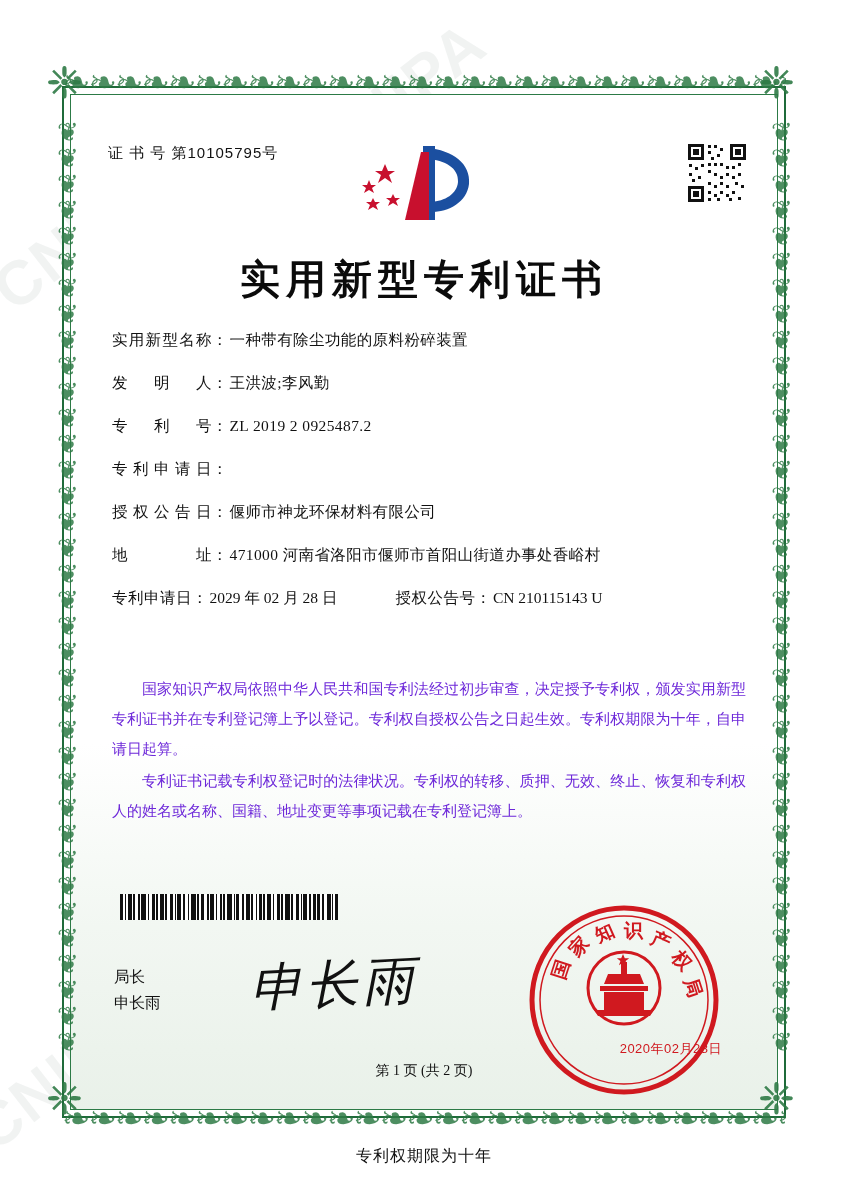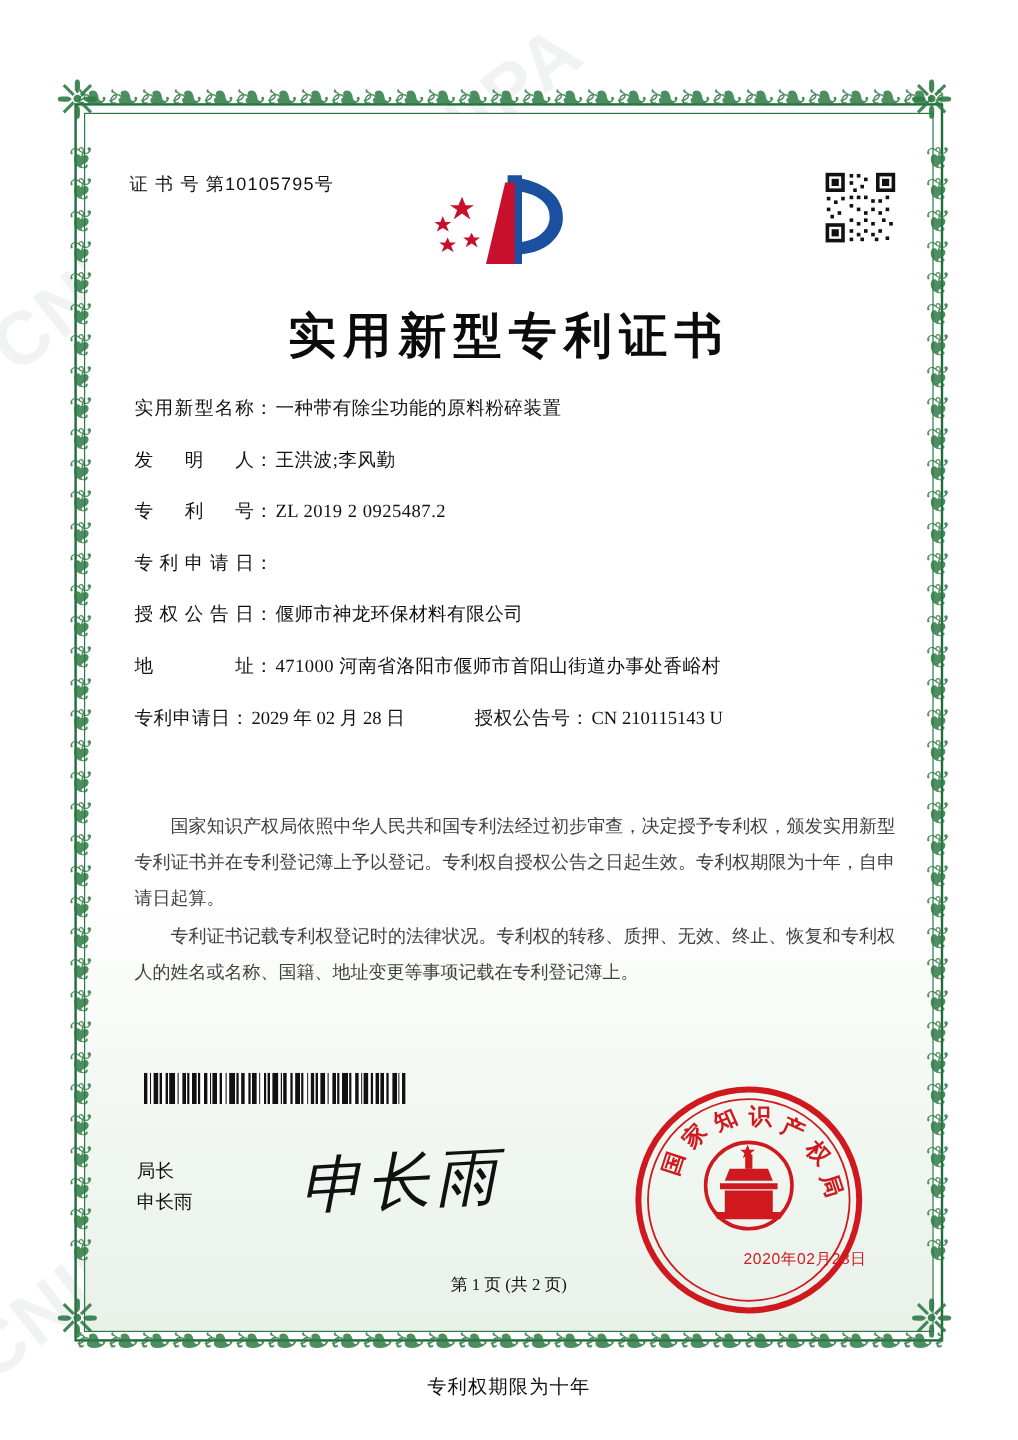--- a/index.html
+++ b/index.html
@@ -202,21 +202,21 @@
   .grant-right-label { flex: 0 0 auto; margin-left: 58px; letter-spacing: 0.5px; }
   .grant-right-value { flex: 0 0 auto; margin-left: 2px; }
 
   .paragraphs {
     position: absolute;
     left: 42px;
     top: 580px;
     width: 634px;
     font-size: 15px;
     line-height: 30px;
-    color: #404040;
+    color: #6d28d9;
     text-align: justify;
   }
   .paragraphs p {
     margin: 0 0 2px 0;
     text-indent: 30px;
   }
 
   .barcode {
     position: absolute;
     left: 50px;

